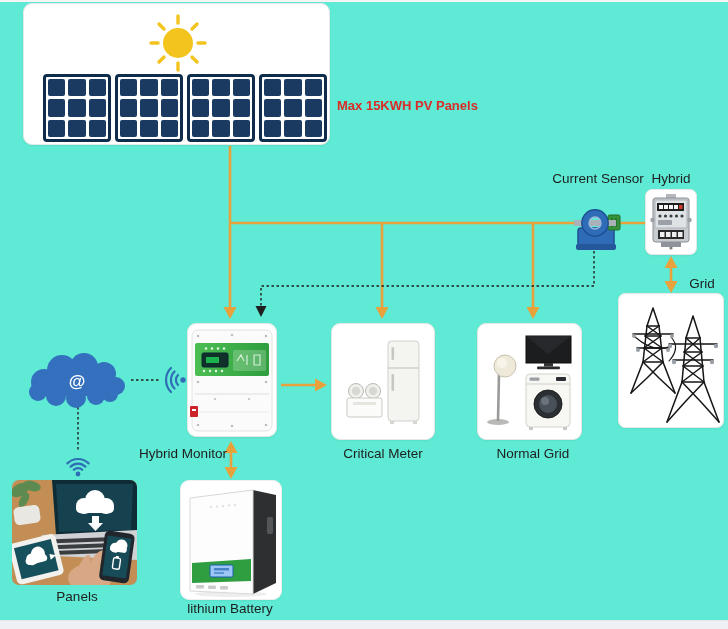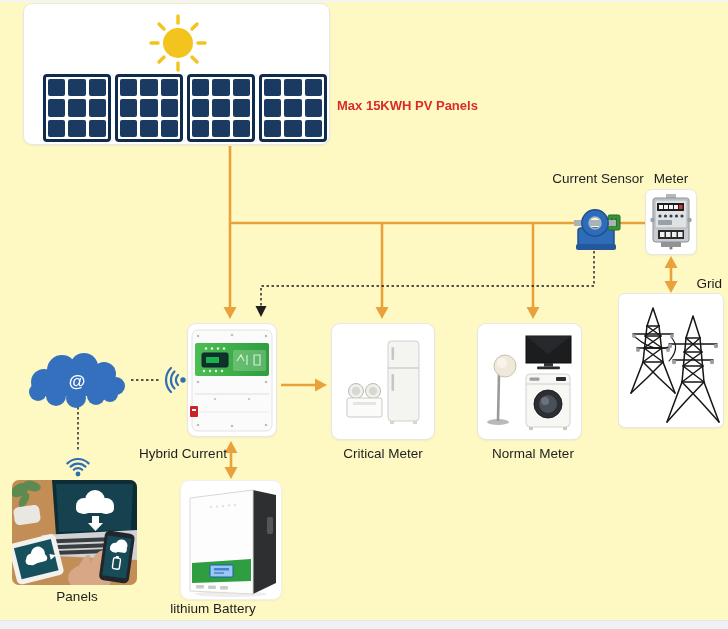--- a/index.html
+++ b/index.html
@@ -1,17 +1,17 @@
 <!DOCTYPE html>
 <html><head>
 <meta charset="utf-8">
 <style>
   html,body{margin:0;padding:0;background:#fff;}
   #stage{
-    position:relative;width:728px;height:629px;background:#fef9c3;overflow:hidden;
+    position:relative;width:728px;height:629px;background:#5eead4;overflow:hidden;
     font-family:"Liberation Sans",sans-serif;color:#1f1f1f;
   }
   .card{
     position:absolute;background:#fff;border:1px solid #e7e7e7;border-radius:9px;
     box-shadow:0 1px 2px rgba(0,0,0,.05);
   }
   .lbl{
     position:absolute;font-size:13.5px;color:#1e1e1e;text-align:center;white-space:nowrap;
   }
   .note-red{
@@ -168,21 +168,21 @@
       <rect x="11" y="40" width="4.5" height="5" fill="#efefef"></rect>
         <rect x="17" y="40" width="4.5" height="5" fill="#efefef"></rect>
       <rect x="23" y="40" width="4.5" height="5" fill="#efefef"></rect>
         <rect x="29" y="40" width="4.5" height="5" fill="#efefef"></rect>
       <circle cx="3.5" cy="28" r="2.2" fill="#9aa0a6"></circle>
         <circle cx="40.5" cy="28" r="2.2" fill="#9aa0a6"></circle>
       <rect x="12" y="50" width="20" height="5" fill="#8f9399"></rect>
       <circle cx="22" cy="56" r="1.6" fill="#7b7f84"></circle>
     </svg>
   </div>
-  <div class="lbl" style="left:640px;top:171px;width:62px">Meter</div>
+  <div class="lbl" style="left:640px;top:171px;width:62px">Hybrid</div>
 
   <div class="card" style="left:618px;top:293px;width:104px;height:133px;border-radius:7px">
     <svg class="abs" style="left:2px;top:2px" width="100" height="129" viewBox="0 0 100 129">
       <g stroke="#161616" stroke-width="1.5" fill="none" stroke-linecap="round">
 
         <path d="M32,12 L26,30 L22,66 L10,97 M32,12 L38,30 L42,66 L54,97"></path>
         <path d="M26,30 H38 M24,40 H40 M23,52 H41 M22,66 H42"></path>
         <path d="M26,30 L40,40 M38,30 L24,40 M24,40 L41,52 M40,40 L23,52 M23,52 L42,66 M41,52 L22,66"></path>
         <path d="M22,66 L38,82 L54,97 M42,66 L26,82 L10,97"></path>
         <path d="M12,38 H52 M16,52 H48"></path>
@@ -200,21 +200,21 @@
           <circle cx="51" cy="40" r="2"></circle>
           <circle cx="17" cy="54" r="2"></circle>
           <circle cx="47" cy="54" r="2"></circle>
         <circle cx="49" cy="50" r="2.2"></circle>
           <circle cx="95" cy="50" r="2.2"></circle>
           <circle cx="53" cy="66" r="2.2"></circle>
           <circle cx="91" cy="66" r="2.2"></circle>
       </g>
     </svg>
   </div>
-  <div class="lbl" style="left:682px;top:276px;width:40px;text-align:right">Grid</div>
+  <div class="lbl" style="left:682px;top:276px;width:40px;text-align:center">Grid</div>
 
   <div class="card" style="left:187px;top:323px;width:88px;height:112px">
     <svg class="abs" style="left:0;top:0" width="88" height="112" viewBox="0 0 88 112">
       <defs>
         <linearGradient id="invgr" x1="0" y1="0" x2="1" y2="0">
           <stop offset="0" stop-color="#4cbe52"></stop>
             <stop offset="1" stop-color="#2e9e3f"></stop>
         </linearGradient>
       </defs>
       <rect x="4" y="6" width="80" height="101" rx="6" fill="#fbfbfb" stroke="#e2e2e2"></rect>
@@ -256,21 +256,21 @@
     </svg>
   </div>
   <svg class="abs" style="left:164px;top:364px" width="24" height="32" viewBox="0 0 24 32">
     <g stroke="#2f6eb5" stroke-width="2.2" fill="none" stroke-linecap="round">
       <path d="M14,11 A7,7 0 0 0 14,21"></path>
       <path d="M10.5,7.5 A12,12 0 0 0 10.5,24.5"></path>
       <path d="M7,4 A17,17 0 0 0 7,28"></path>
     </g>
     <circle cx="19" cy="16" r="2.7" fill="#2f6eb5"></circle>
   </svg>
-  <div class="lbl" style="left:123px;top:446px;width:120px">Hybrid Current</div>
+  <div class="lbl" style="left:123px;top:446px;width:120px">Hybrid Monitor</div>
 
   <div class="card" style="left:331px;top:323px;width:102px;height:115px">
     <svg class="abs" style="left:0;top:0" width="102" height="115" viewBox="0 0 102 115">
       <g>
         <rect x="56" y="17" width="31" height="80" rx="3.5" fill="#f4f4f1" stroke="#cfcfcb"></rect>
         <line x1="56" y1="44" x2="87" y2="44" stroke="#cfcfcb" stroke-width="1.5"></line>
         <rect x="59.5" y="23" width="2.6" height="13" rx="1.2" fill="#c6c6c2"></rect>
         <rect x="59.5" y="50" width="2.6" height="17" rx="1.2" fill="#c6c6c2"></rect>
         <rect x="58" y="97" width="4" height="3" fill="#d5d5d1"></rect>
           <rect x="81" y="97" width="4" height="3" fill="#d5d5d1"></rect>
@@ -308,21 +308,21 @@
         <rect x="51.5" y="53.5" width="10" height="3.2" rx="1" fill="#9aa0a4"></rect>
         <rect x="78" y="53" width="10" height="4" rx="1" fill="#2b2e32"></rect>
         <circle cx="70" cy="80" r="14" fill="#2b2e33" stroke="#1c1e22"></circle>
         <circle cx="70" cy="80" r="9" fill="#4a5058"></circle>
         <circle cx="67" cy="77" r="4" fill="#6b727b"></circle>
         <rect x="51" y="103" width="4" height="3" fill="#c9c9c5"></rect>
           <rect x="85" y="103" width="4" height="3" fill="#c9c9c5"></rect>
       </g>
     </svg>
   </div>
-  <div class="lbl" style="left:473px;top:446px;width:120px">Normal Meter</div>
+  <div class="lbl" style="left:473px;top:446px;width:120px">Normal Grid</div>
 
   <svg class="abs" style="left:18px;top:352px" width="116" height="56" viewBox="0 0 116 56">
     <g fill="#3470be">
       <circle cx="26" cy="30" r="13"></circle>
         <circle cx="44" cy="18" r="15"></circle>
         <circle cx="66" cy="15" r="14"></circle>
       <circle cx="86" cy="22" r="12"></circle>
         <circle cx="98" cy="34" r="9"></circle>
       <circle cx="20" cy="40" r="9"></circle>
         <circle cx="38" cy="44" r="10"></circle>
@@ -414,16 +414,16 @@
       <rect x="29" y="84" width="23" height="12" rx="1.5" fill="#9cc6f5" stroke="#1b5fae"></rect>
       <rect x="33" y="87" width="15" height="2.5" fill="#1b5fae" opacity="0.65"></rect>
       <rect x="33" y="91" width="10" height="2" fill="#1b5fae" opacity="0.5"></rect>
       <g fill="#caccc9">
         <rect x="15" y="104" width="8" height="3.6" rx="1"></rect>
           <rect x="27" y="104.5" width="8" height="3.6" rx="1"></rect>
         <rect x="39" y="105" width="8" height="3.6" rx="1"></rect>
       </g>
     </svg>
   </div>
-  <div class="lbl" style="left:153px;top:601px;width:120px">lithium Battery</div>
+  <div class="lbl" style="left:170px;top:601px;width:120px">lithium Battery</div>
 
   <div id="footer-strip"></div>
 </div>
 
 </body></html>

